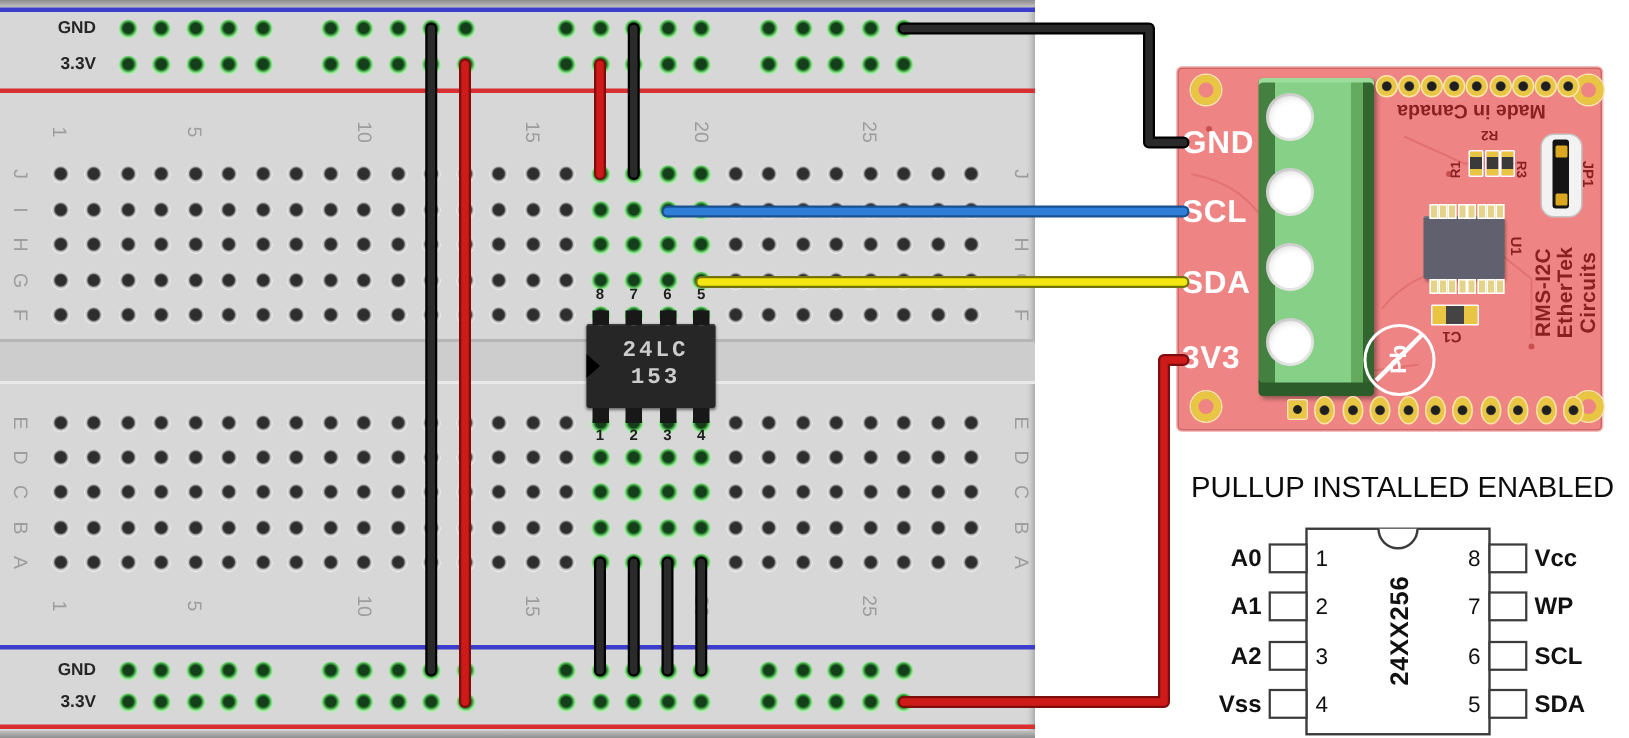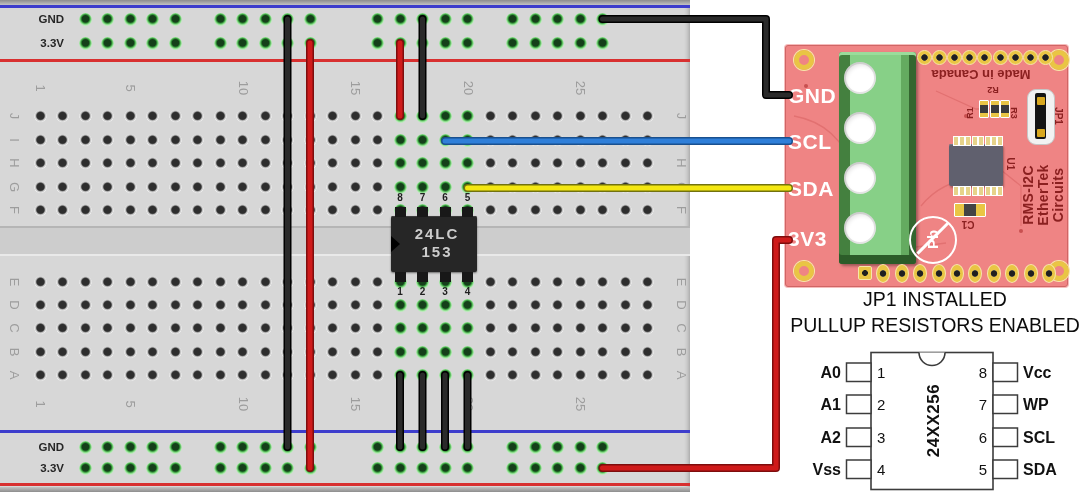--- a/index.html
+++ b/index.html
@@ -23,21 +23,21 @@
   .rail-label{position:absolute;left:16px;width:48px;text-align:right;font-size:11.5px;
               font-weight:600;color:#262626;line-height:14px;}
   .bbmark{position:absolute;color:#9d9d9d;font-size:13px;transform:translate(-50%,-50%) rotate(90deg);}
   .pinnum{position:absolute;color:#1f1f1f;font-size:10px;font-weight:700;transform:translate(-50%,-50%);}
   
   .dip{position:absolute;left:391px;top:216px;width:86px;height:56px;background:#262626;
        border-radius:2px;box-shadow:0 1px 2px rgba(0,0,0,.5), inset 0 1px 0 #3d3d3d;}
   .dip-notch{position:absolute;left:0;top:20px;width:0;height:0;border-top:8px solid transparent;
              border-bottom:8px solid transparent;border-left:9px solid #000;}
   .dip-text{position:absolute;left:10px;top:9px;width:72px;text-align:center;color:#cccccc;
-            font-family:Liberation Sans, sans-serif;font-weight:700;font-size:15px;
+            font-family:Liberation Mono, monospace;font-weight:700;font-size:15px;
             line-height:18px;letter-spacing:2px;}
   .dip-pin{position:absolute;width:11px;height:10px;background:#181818;}
   
   .pcb{position:absolute;left:785px;top:45px;width:281px;height:240px;background:#ef8484;
        border-radius:3px;border:1px solid #d06565;box-shadow:0 0 0 1px #f6bcbc;}
   .pcb-pin-label{position:absolute;left:2px;color:#ffffff;font-weight:700;font-size:21px;
                  height:24px;line-height:24px;letter-spacing:.5px;}
   .terminal{position:absolute;left:53px;top:6px;width:77px;height:212px;border-radius:3px;
             background:linear-gradient(90deg,#44803f 0 11px,#87d087 11px 62px,#64ab60 62px 70px,#33662f 70px);
             box-shadow:inset 0 -9px 0 #2c5c29, inset 0 3px 0 #9bdc9b, 2px 2px 3px rgba(0,0,0,.35);}
@@ -637,22 +637,21 @@
       <path d="M602.5 19 L766 19 L766 95 L789 95" fill="none" stroke="#000000" stroke-width="8" stroke-linecap="round" stroke-linejoin="round"></path>
       <path d="M602.5 19 L766 19 L766 95 L789 95" fill="none" stroke="#2a2a2a" stroke-width="5" stroke-linecap="round" stroke-linejoin="round"></path>
       <path d="M445 141 L789 141" fill="none" stroke="#19508f" stroke-width="8" stroke-linecap="round" stroke-linejoin="round"></path>
       <path d="M445 141 L789 141" fill="none" stroke="#2f7fd9" stroke-width="5" stroke-linecap="round" stroke-linejoin="round"></path>
       <path d="M467.5 188 L789 188" fill="none" stroke="#72720f" stroke-width="8" stroke-linecap="round" stroke-linejoin="round"></path>
       <path d="M467.5 188 L789 188" fill="none" stroke="#f4e711" stroke-width="5" stroke-linecap="round" stroke-linejoin="round"></path>
       <path d="M602.5 468 L776 468 L776 240 L789 240" fill="none" stroke="#7e0d0d" stroke-width="8" stroke-linecap="round" stroke-linejoin="round"></path>
       <path d="M602.5 468 L776 468 L776 240 L789 240" fill="none" stroke="#cf1a1a" stroke-width="5" stroke-linecap="round" stroke-linejoin="round"></path>
     </svg>
 
-  <div class="caption-line" style="top:288px">JP1 INSTALLED</div>
-  <div class="caption-line" style="top:314px">PULLUP RESISTORS ENABLED</div>
+  <div class="caption-line" style="top:314px">PULLUP INSTALLED ENABLED</div>
 
   <svg class="abs" width="296" height="148" viewBox="790 344 296 148" style="left:790px;top:344px">
     <rect x="871" y="352.5" width="122" height="137" fill="#ffffff" stroke="#3c3c3c" stroke-width="1.6"></rect>
     <path d="M919 352.5 A 13 13 0 0 0 945 352.5" fill="#ffffff" stroke="#3c3c3c" stroke-width="1.6"></path>
 
     <g fill="#ffffff" stroke="#3c3c3c" stroke-width="1.5">
       <rect x="846.5" y="363" width="24.5" height="18.5"></rect>
       <rect x="846.5" y="395" width="24.5" height="18.5"></rect>
       <rect x="846.5" y="428" width="24.5" height="18.5"></rect>
       <rect x="846.5" y="460" width="24.5" height="18.5"></rect>

